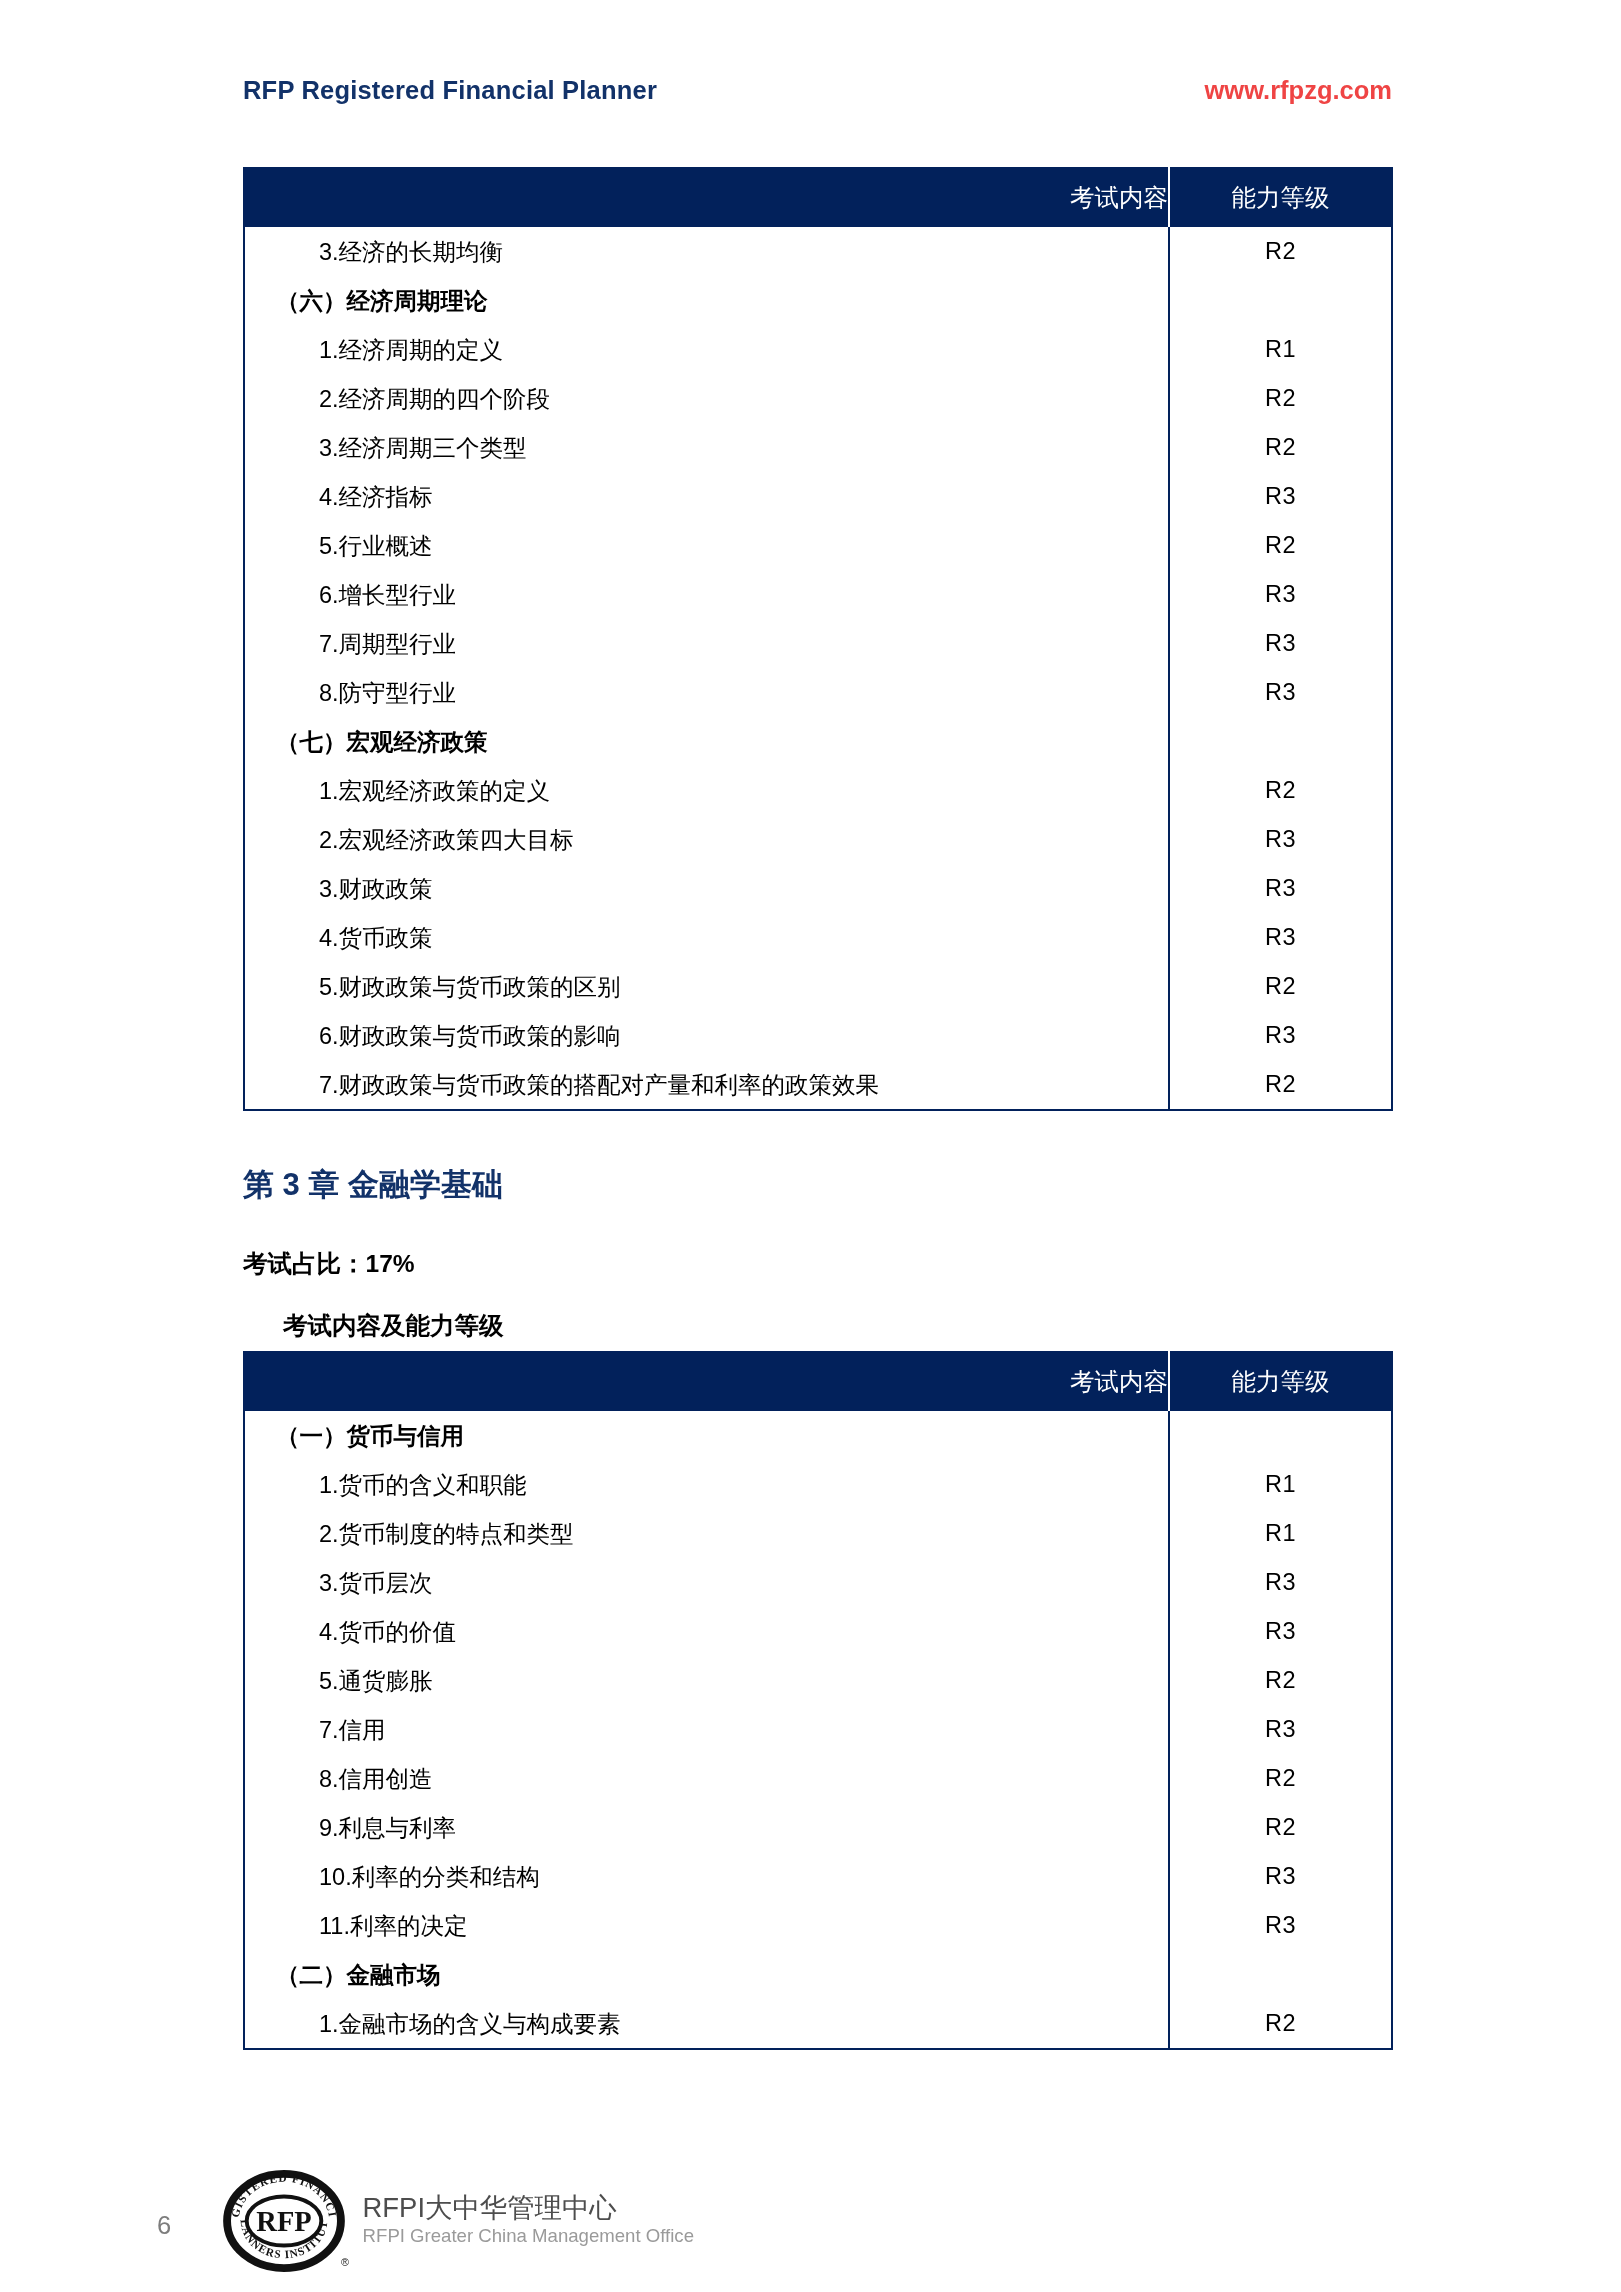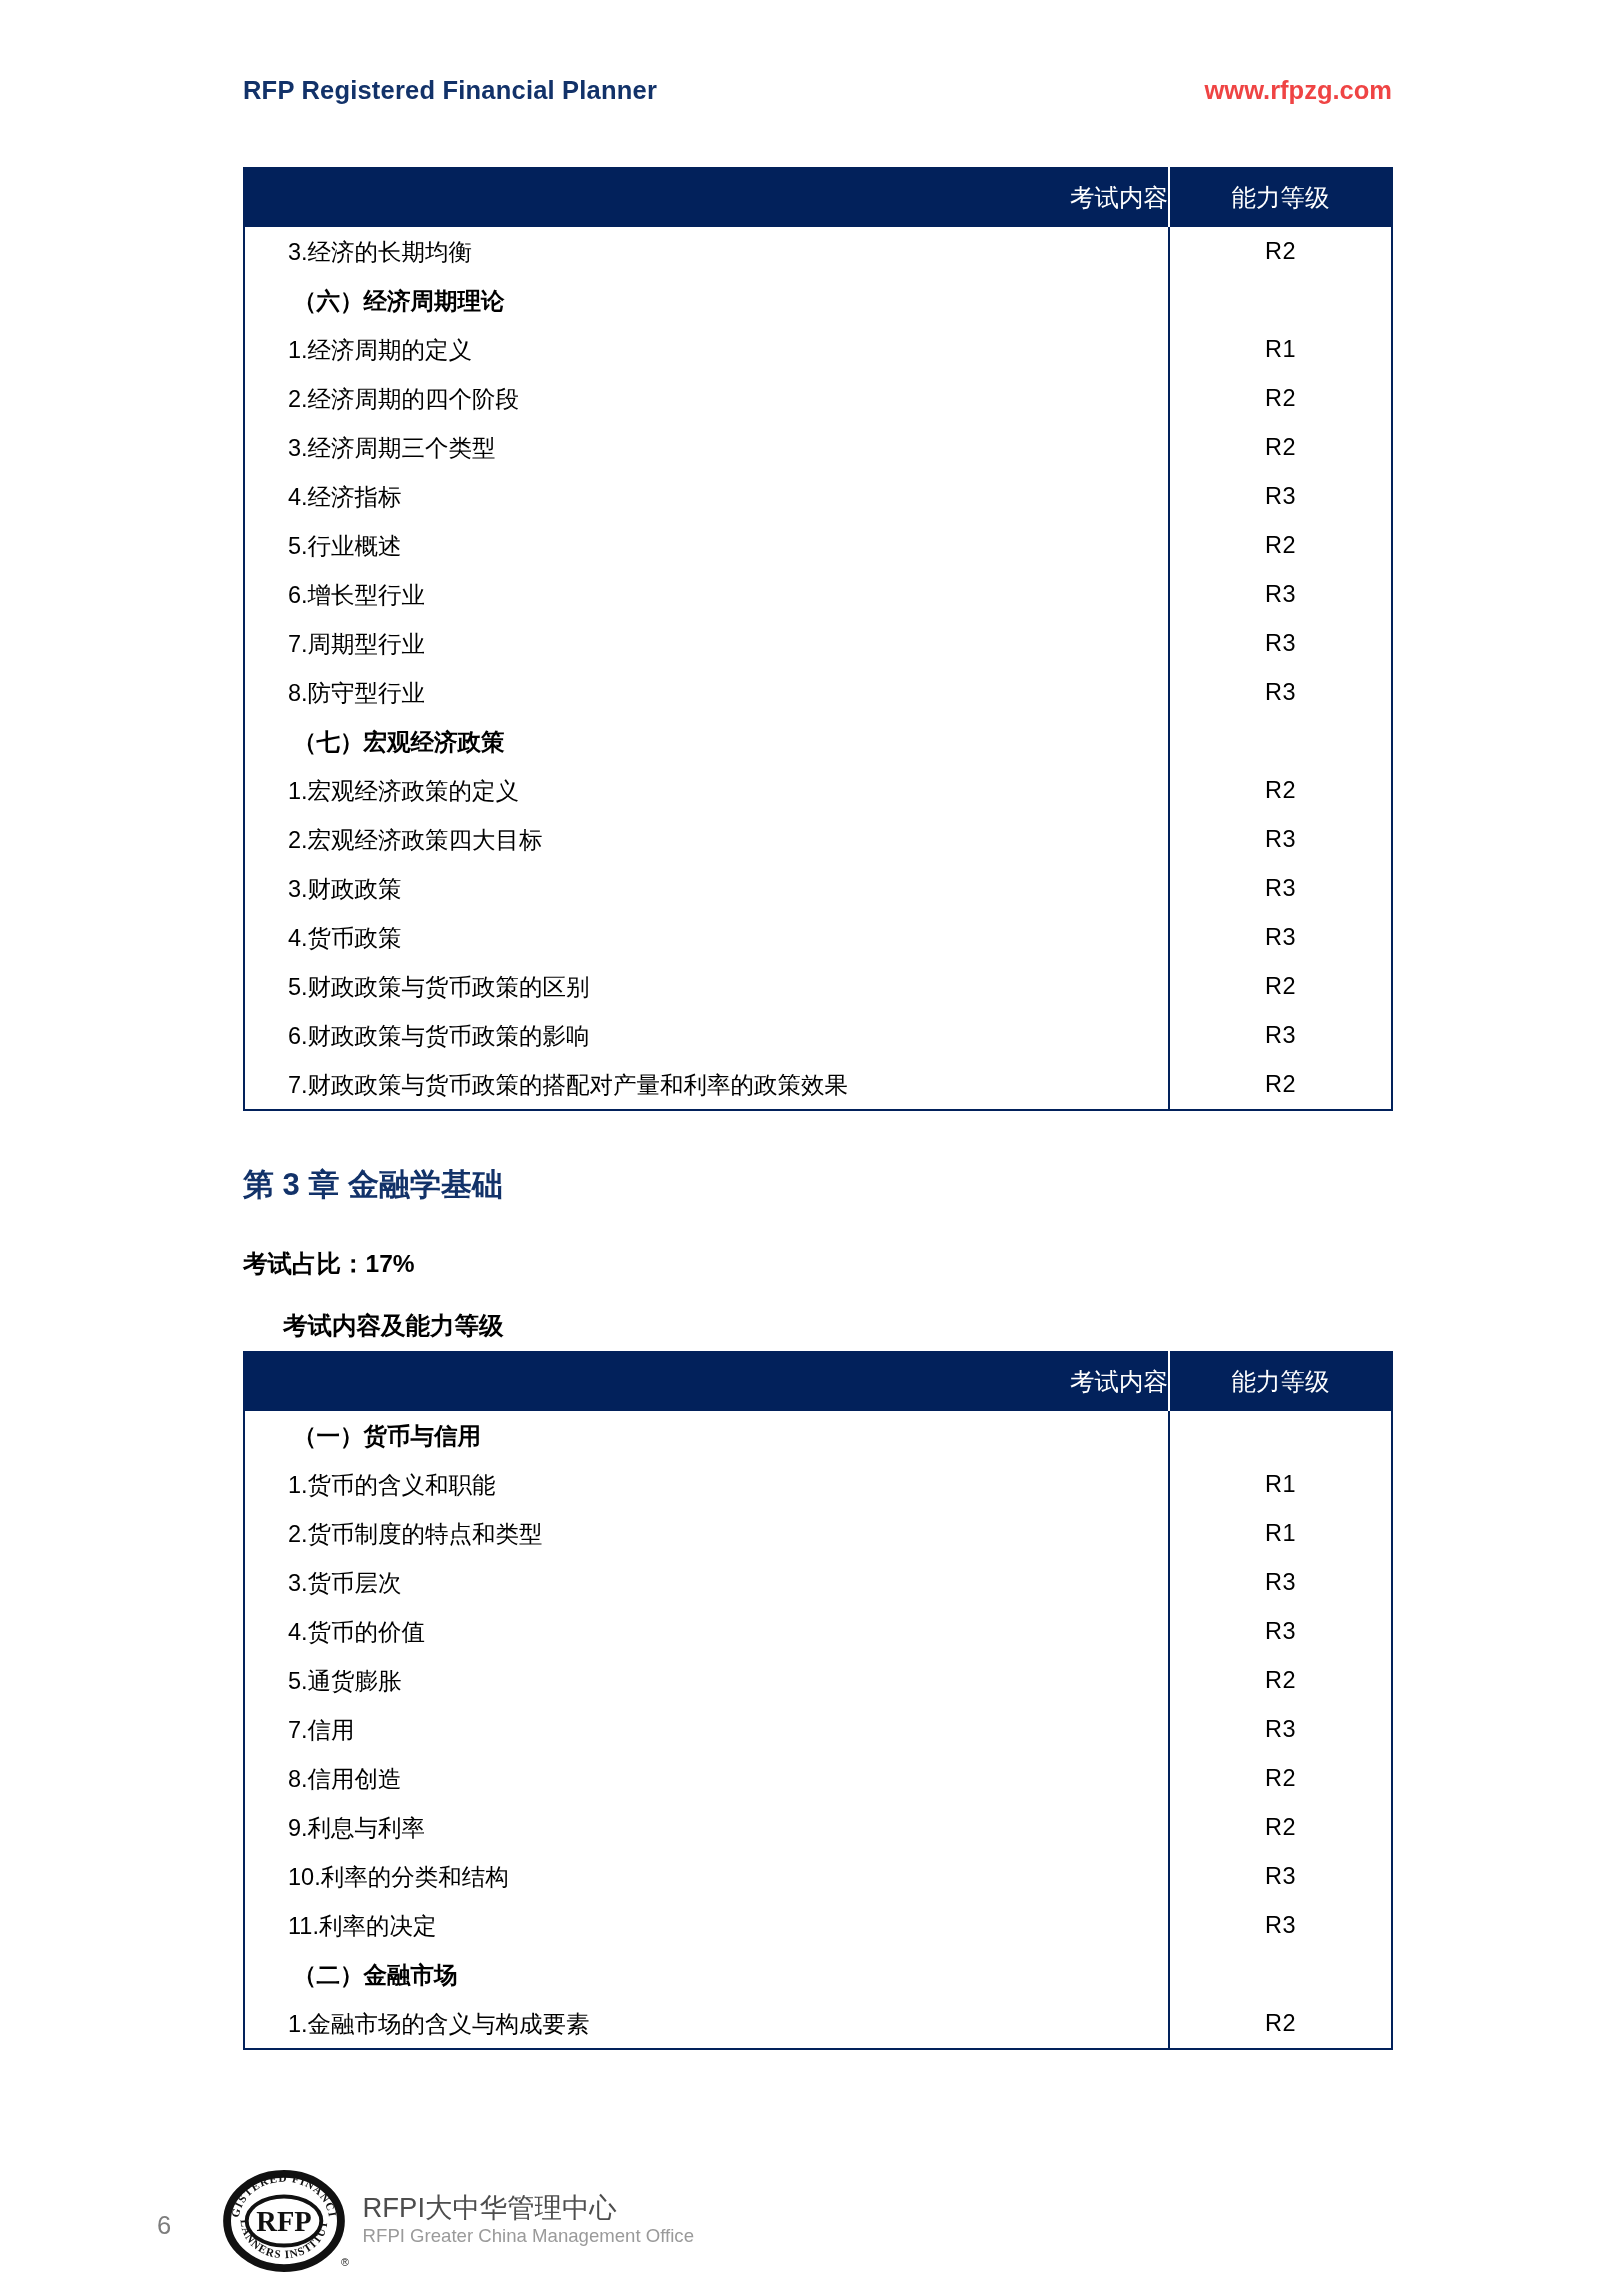--- a/index.html
+++ b/index.html
@@ -90,25 +90,25 @@
     white-space: nowrap;
   }
   .exam-table tbody td.cell-level {
     text-align: center;
     font-size: 23.5px;
     letter-spacing: 0.5px;
   }
 
   .row-section .cell-content {
     font-weight: bold;
-    padding-left: 48px;
+    padding-left: 31px;
   }
   .row-item .cell-content {
     font-weight: normal;
-    padding-left: 43px;
+    padding-left: 74px;
   }
 
   
   .chapter-heading {
     position: absolute;
     left: 243px;
     top: 1164px;
     font-size: 31px;
     font-weight: bold;
     color: #123269;

